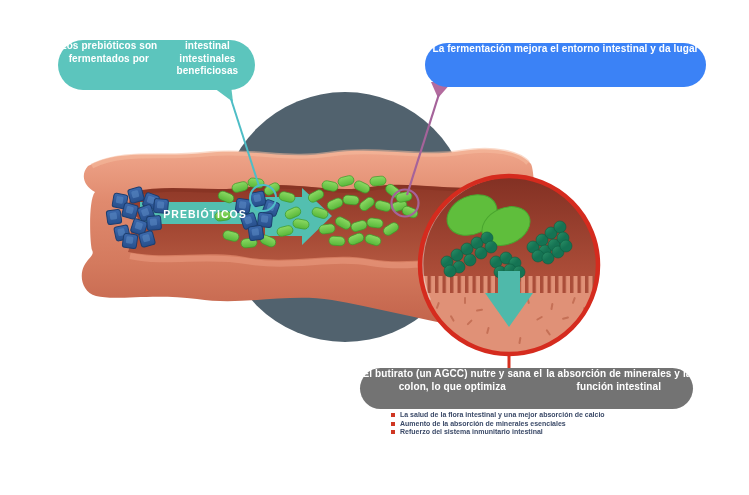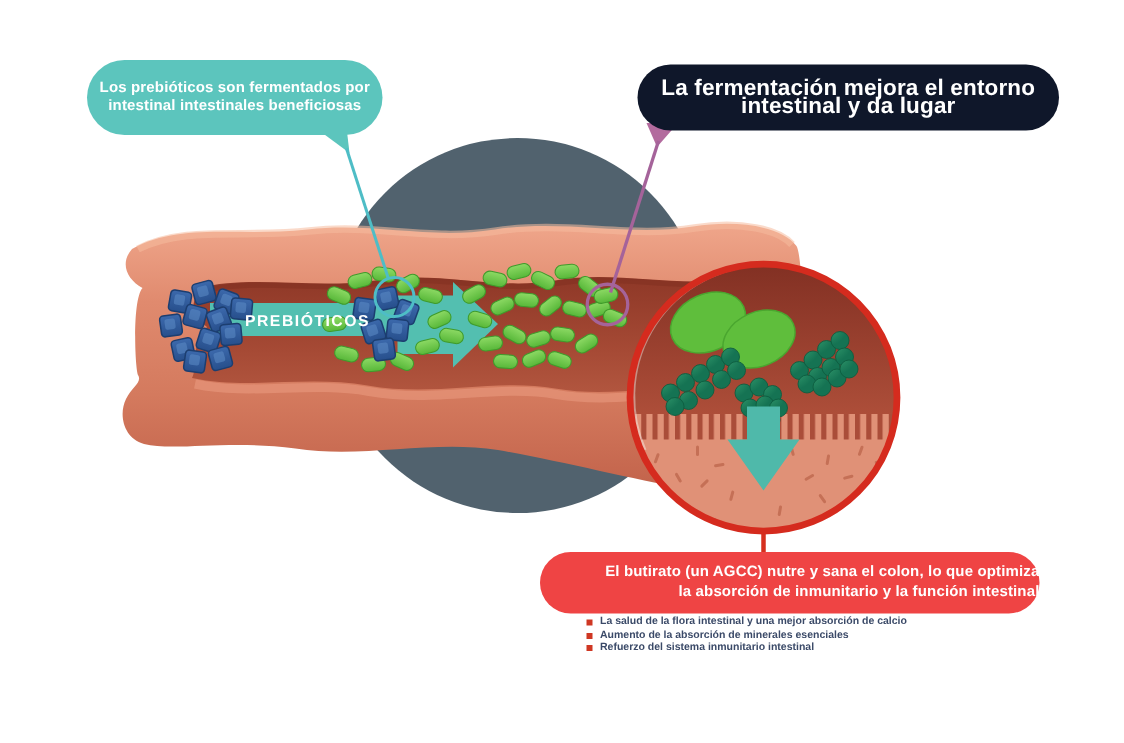--- a/index.html
+++ b/index.html
@@ -3,35 +3,35 @@
 <meta charset="utf-8">
 <style>
   html,body{margin:0;padding:0;background:#ffffff;}
   .stage{
     position:relative;width:749px;height:495px;background:#ffffff;
     font-family:"Liberation Sans", sans-serif;overflow:hidden;
   }
   .stage svg{position:absolute;left:0;top:0;}
   .callout{
     position:absolute;color:#ffffff;text-align:center;
-    display:flex;flex-direction:column;justify-content:center;
+    display:flex;flex-direction:row;justify-content:center;
     font-weight:600;letter-spacing:.1px;
   }
   .callout .ln{display:block;}
   .callout.teal{
     left:58px;top:40px;width:197px;height:50px;border-radius:25px;
     background:#5cc5bd;font-size:10px;line-height:12.5px;
   }
   .callout.purple{
     left:425px;top:43px;width:281px;height:44px;border-radius:22px;
-    background:#0f172a;font-size:15px;line-height:12px;
+    background:#3b82f6;font-size:10px;line-height:12px;
   }
   .callout.red{
     left:360px;top:368px;width:333px;height:41px;border-radius:21px;
-    background:#ef4444;font-size:10px;line-height:12.5px;align-items:flex-end;
+    background:#737373;font-size:10px;line-height:12.5px;
   }
   .band-label{
     position:absolute;left:140px;top:203px;width:130px;height:21px;
     display:flex;align-items:center;justify-content:center;
     color:#ffffff;font-size:10.5px;font-weight:700;letter-spacing:1px;text-align:right;
   }
   .benefits{position:absolute;left:391px;top:411px;width:300px;}
   .benefit-row{display:flex;align-items:flex-start;margin-bottom:1.5px;}
   .benefit-bullet{
     width:4px;height:4px;background:#cf3723;margin:2px 5px 0 0;flex:none;
@@ -280,21 +280,21 @@
     <span class="ln">Los prebióticos son fermentados por</span>
     <span class="ln">intestinal intestinales beneficiosas</span>
   </div>
 
   <div class="callout purple">
     <span class="ln">La fermentación mejora el entorno intestinal y da lugar</span>
   </div>
 
   <div class="callout red">
     <span class="ln">El butirato (un AGCC) nutre y sana el colon, lo que optimiza</span>
-    <span class="ln">la absorción de inmunitario y la función intestinal</span>
+    <span class="ln">la absorción de minerales y la función intestinal</span>
   </div>
 
   <div class="band-label">PREBIÓTICOS</div>
 
   <div class="benefits">
     <div class="benefit-row">
       <span class="benefit-bullet"></span>
       <span class="benefit-text">La salud de la flora intestinal y una mejor absorción de calcio</span>
     </div>
     <div class="benefit-row">

